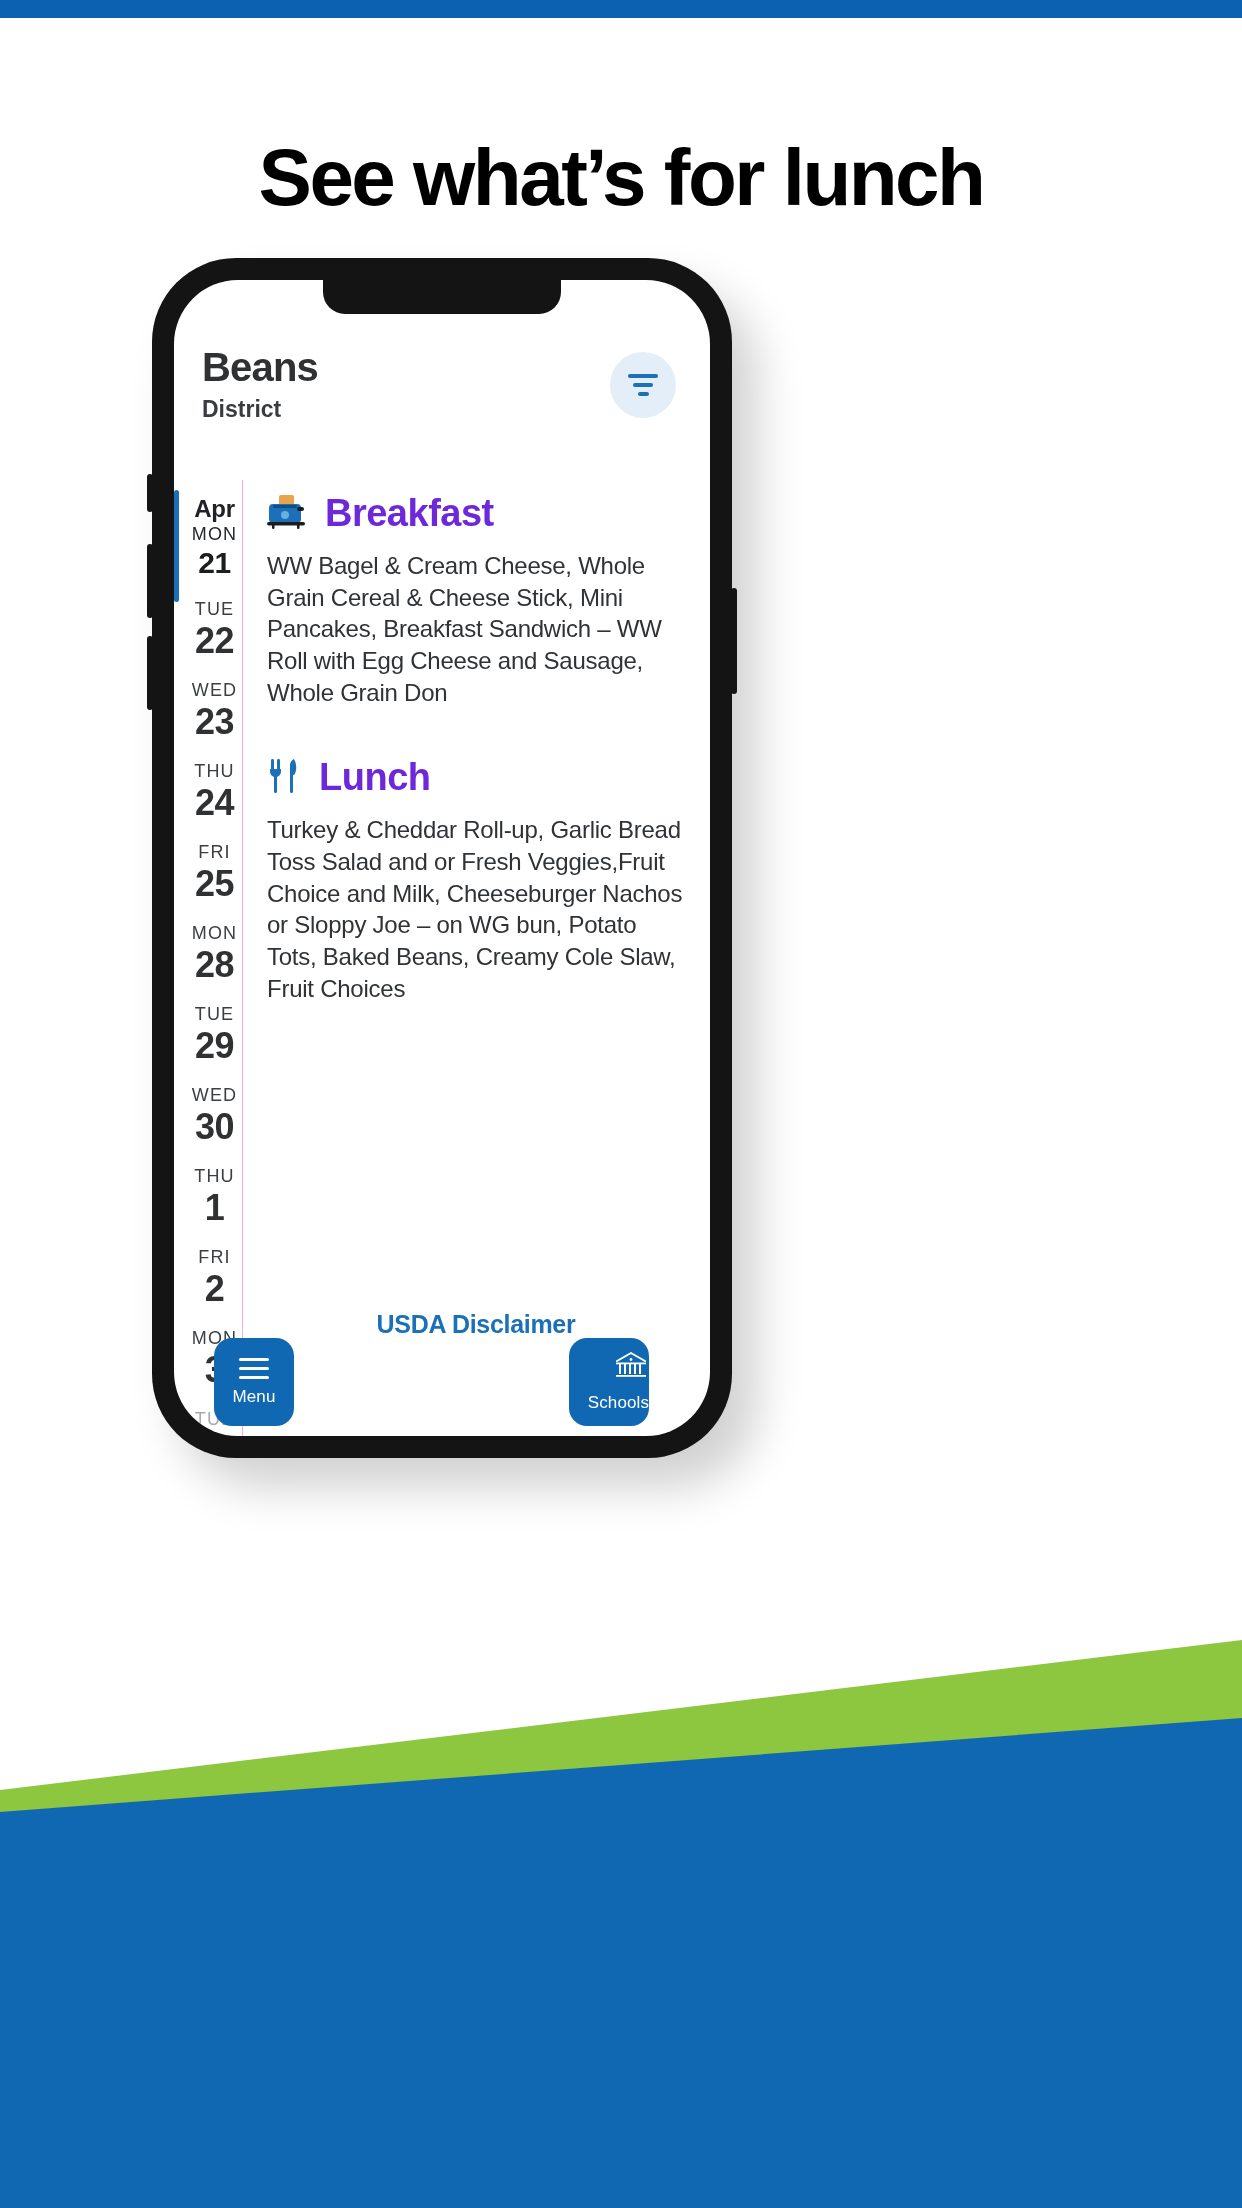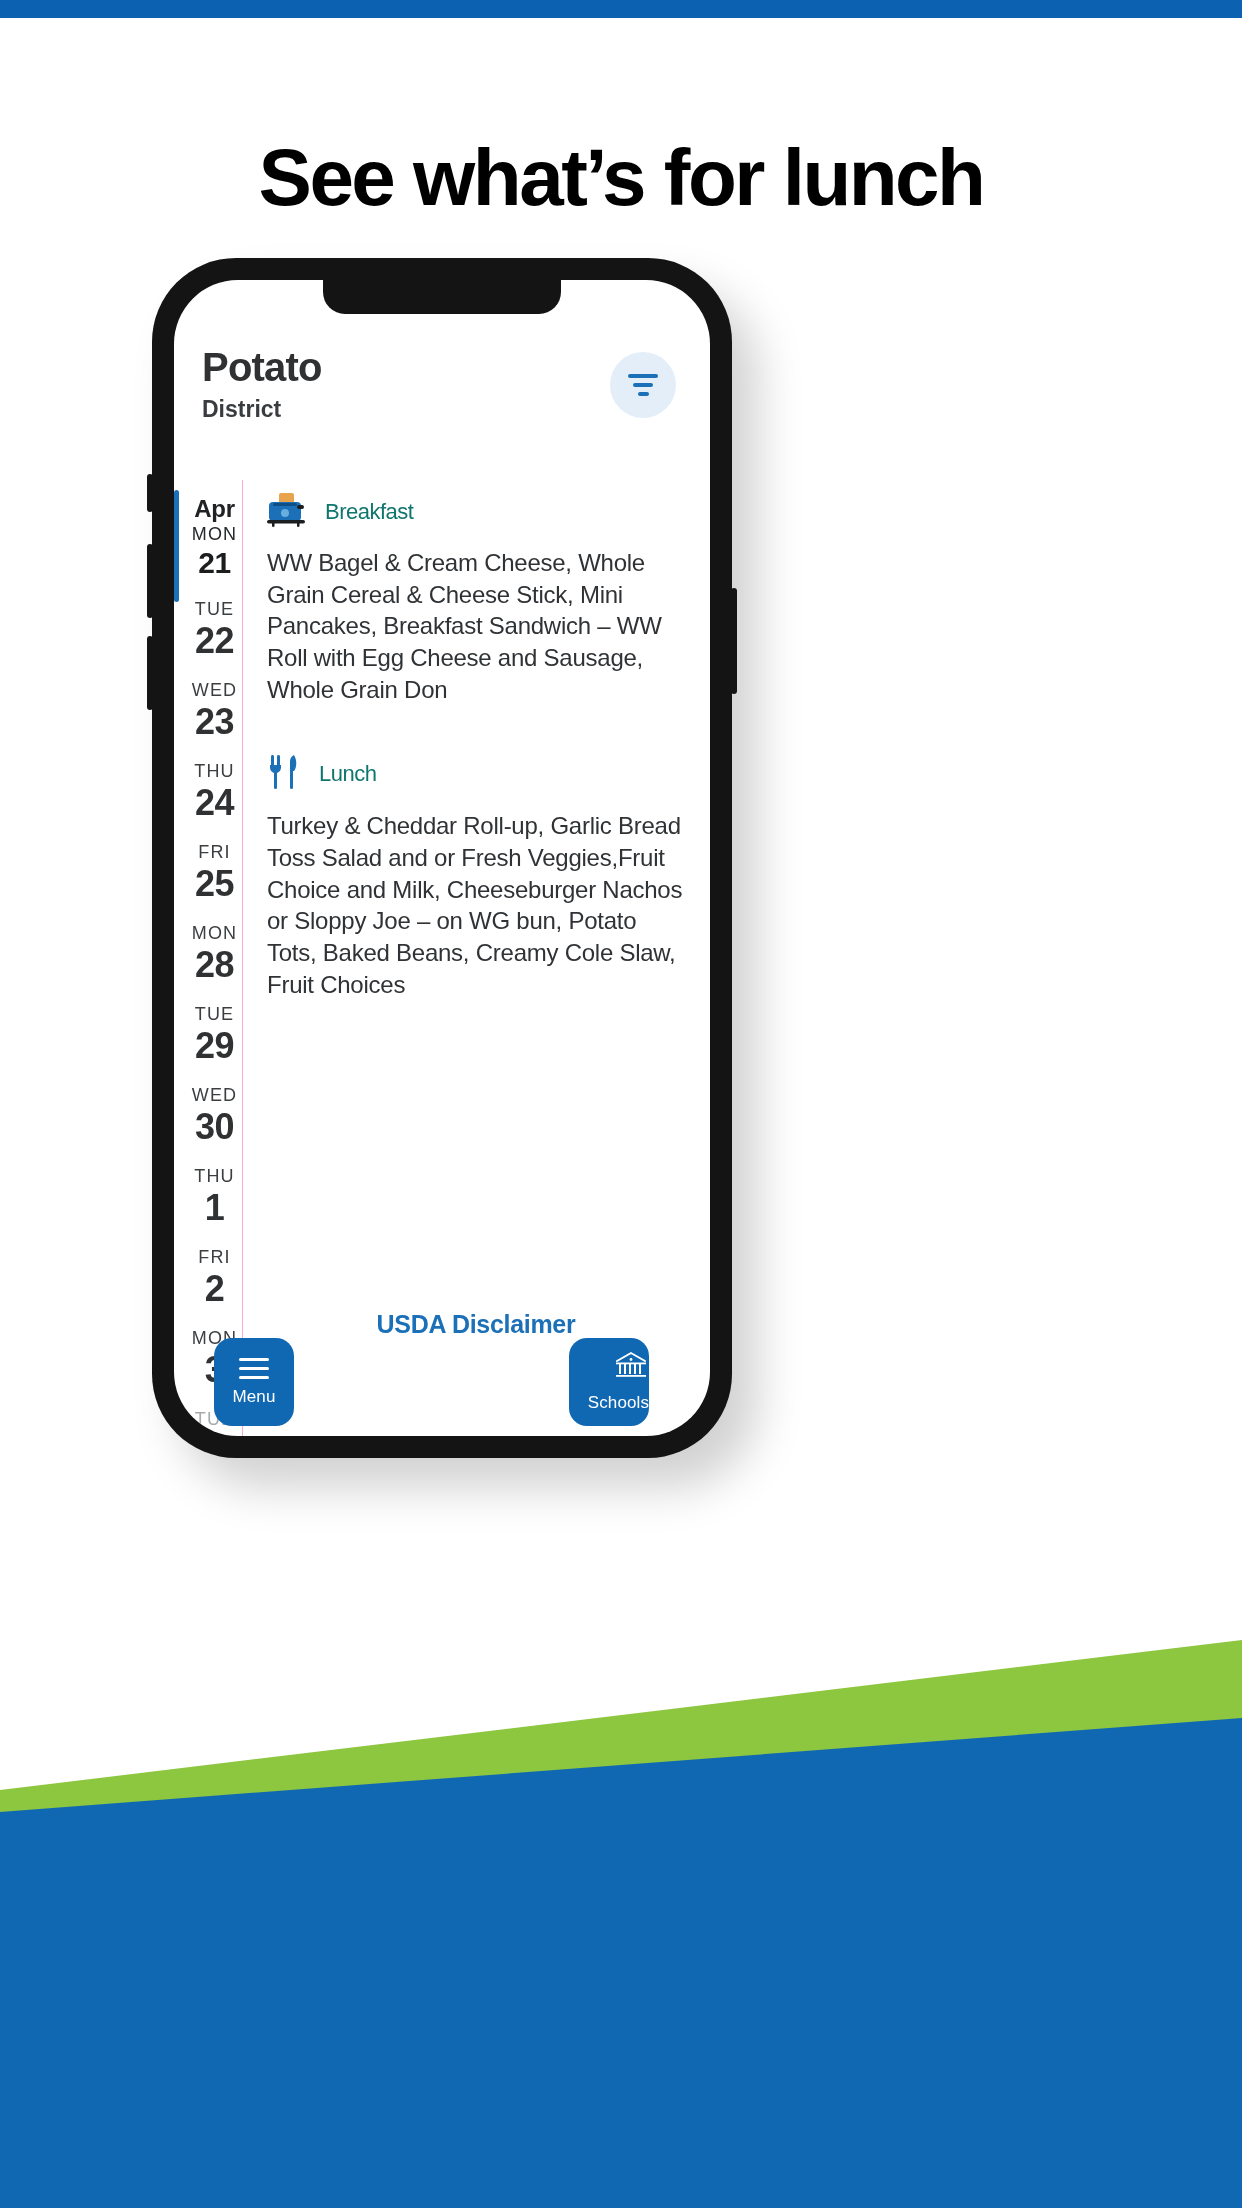--- a/index.html
+++ b/index.html
@@ -186,23 +186,23 @@
     padding: 6px 22px 0 24px;
     box-sizing: border-box;
   }
   .meal-head {
     display: flex;
     align-items: center;
     gap: 18px;
     margin-top: 6px;
   }
   .meal-title {
-    font-size: 22px;
-    font-weight: 400;
-    color: #0f766e;
+    font-size: 38px;
+    font-weight: 700;
+    color: #6d28d9;
     letter-spacing: -0.5px;
   }
   .meal-desc {
     font-size: 24px;
     line-height: 1.32;
     color: #303336;
     margin-top: 15px;
     letter-spacing: -0.25px;
   }
   #lunch-block { margin-top: 48px; }
@@ -259,21 +259,21 @@
   <div class="side-btn" id="btn-volup"></div>
   <div class="side-btn" id="btn-voldn"></div>
   <div class="side-btn" id="btn-power"></div>
 
   <div id="phone-screen">
 
     <div id="notch"></div>
 
     <div id="app-header">
       <div id="app-title-wrap">
-        <div id="app-title">Potato</div>
+        <div id="app-title">Beans</div>
         <div id="app-subtitle">District</div>
       </div>
       <div id="filter-button">
         <span class="filter-bars">
           <i></i>
             <i></i>
             <i></i>
         </span>
       </div>
     </div>

